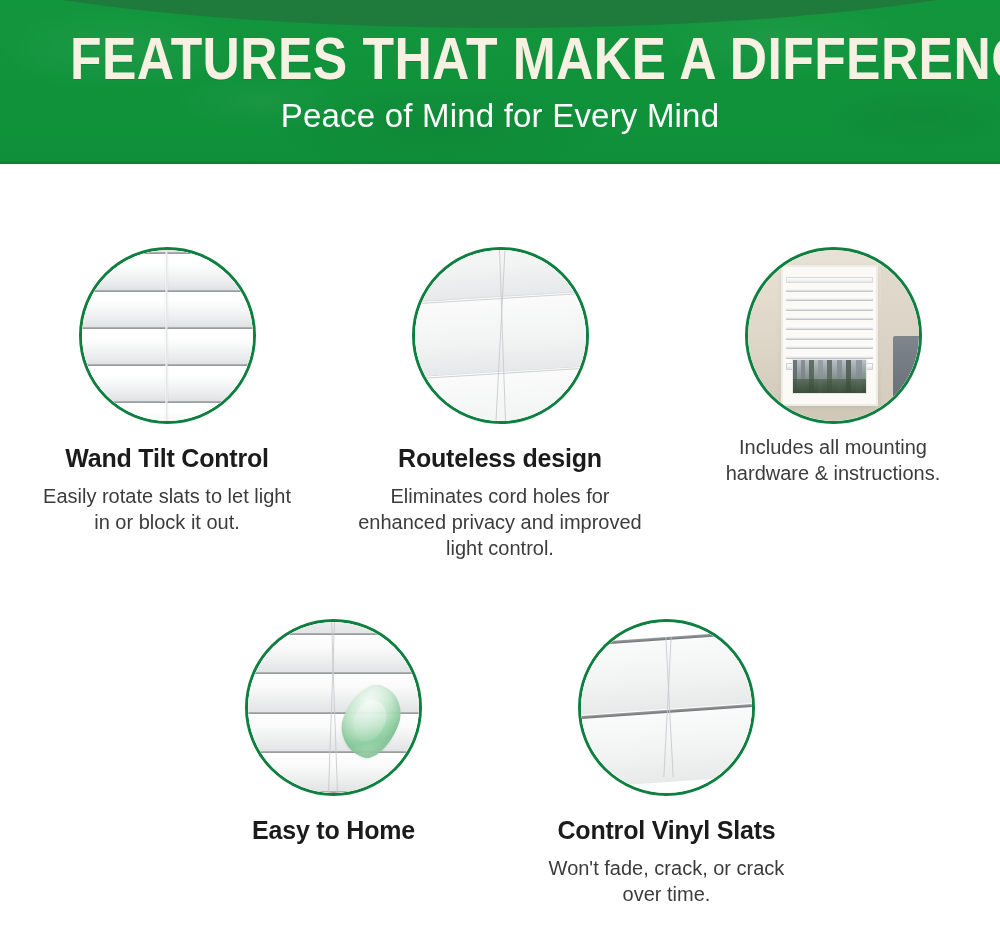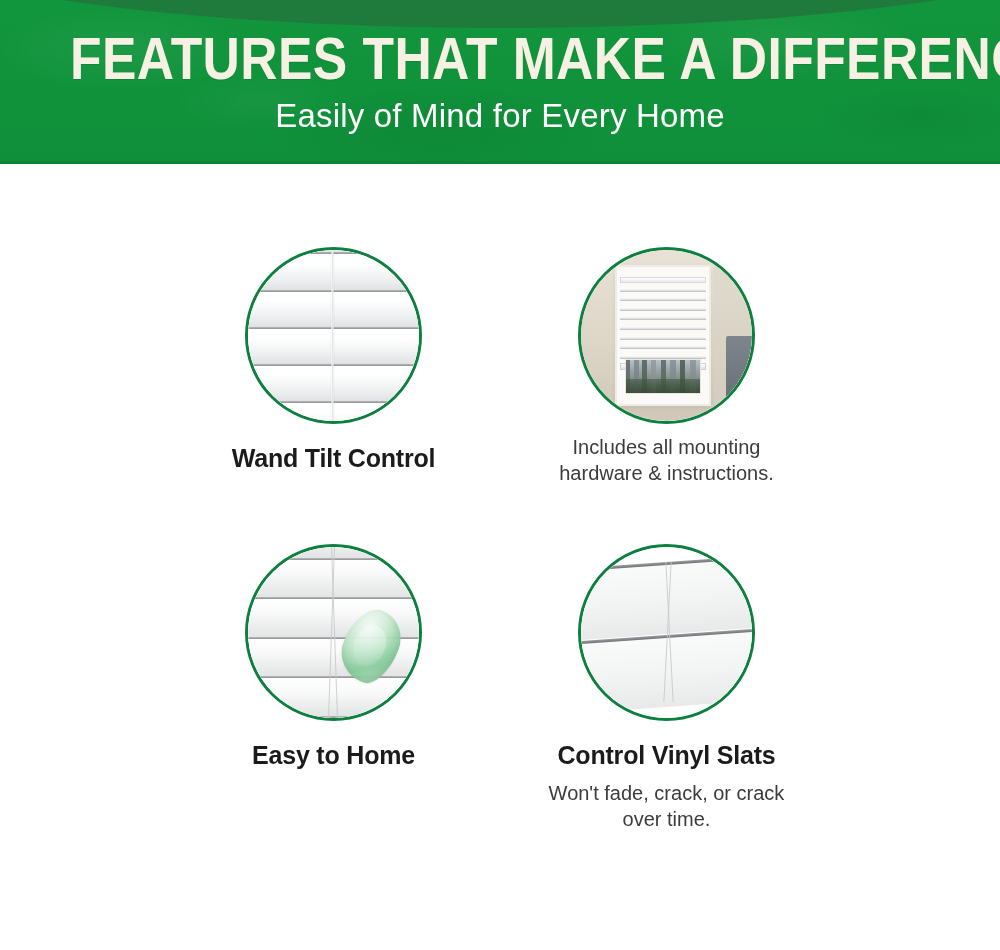--- a/index.html
+++ b/index.html
@@ -313,21 +313,21 @@
 </head>
 <body>
 
 <div class="page">
 
   <div class="banner">
     <div class="banner-texture"></div>
     <div class="banner-arc"></div>
     <div class="banner-inner">
       <h1 class="banner-title">FEATURES THAT MAKE A DIFFERENCE</h1>
-      <p class="banner-subtitle">Easily of Mind for Every Home</p>
+      <p class="banner-subtitle">Peace of Mind for Every Mind</p>
     </div>
     <div class="banner-bottom-edge"></div>
   </div>
 
   <div class="features">
 
     <div class="row row-top">
 
       <div class="feature f-narrow">
         <div class="circle c1">
@@ -347,22 +347,40 @@
               <div class="slat-edge" style="top:12%"></div>
               <div class="slat-edge" style="top:29%"></div>
               <div class="slat-edge" style="top:46%"></div>
               <div class="slat-edge" style="top:63%"></div>
               <div class="slat-edge" style="top:80%"></div>
               <div class="wand" style="left:49%"></div>
             </div>
           </div>
         </div>
         <h3 class="feature-title">Wand Tilt Control</h3>
+        <p class="feature-desc">Easily rotate slats to let light in or block it out.</p>
       </div>
 
+      <div class="feature f-wide">
+        <div class="circle c2">
+          <div class="circle-media">
+            <div class="slats">
+              <div class="panel" style="top:-4%;height:36%;transform:rotate(-3.5deg)"></div>
+              <div class="panel" style="top:32%;height:34%;transform:rotate(-3.5deg)"></div>
+              <div class="panel" style="top:66%;height:40%;transform:rotate(-3.5deg)"></div>
+              <div class="seam" style="top:33%;transform:rotate(-3.5deg)"></div>
+              <div class="seam" style="top:67%;transform:rotate(-3.5deg)"></div>
+              <div class="cord" style="left:50%;transform:rotate(3deg)"></div>
+              <div class="cord" style="left:51%;transform:rotate(-2deg)"></div>
+            </div>
+          </div>
+        </div>
+        <h3 class="feature-title">Routeless design</h3>
+        <p class="feature-desc">Eliminates cord holes for enhanced privacy and improved light control.</p>
+      </div>
 
       <div class="feature f-narrow">
         <div class="circle c3">
           <div class="circle-media">
             <div class="room"></div>
             <div class="wall-right"></div>
             <div class="dark-panel"></div>
             <div class="window-frame">
               <div class="headrail"></div>
               <div class="wbl" style="top:15%"></div>

